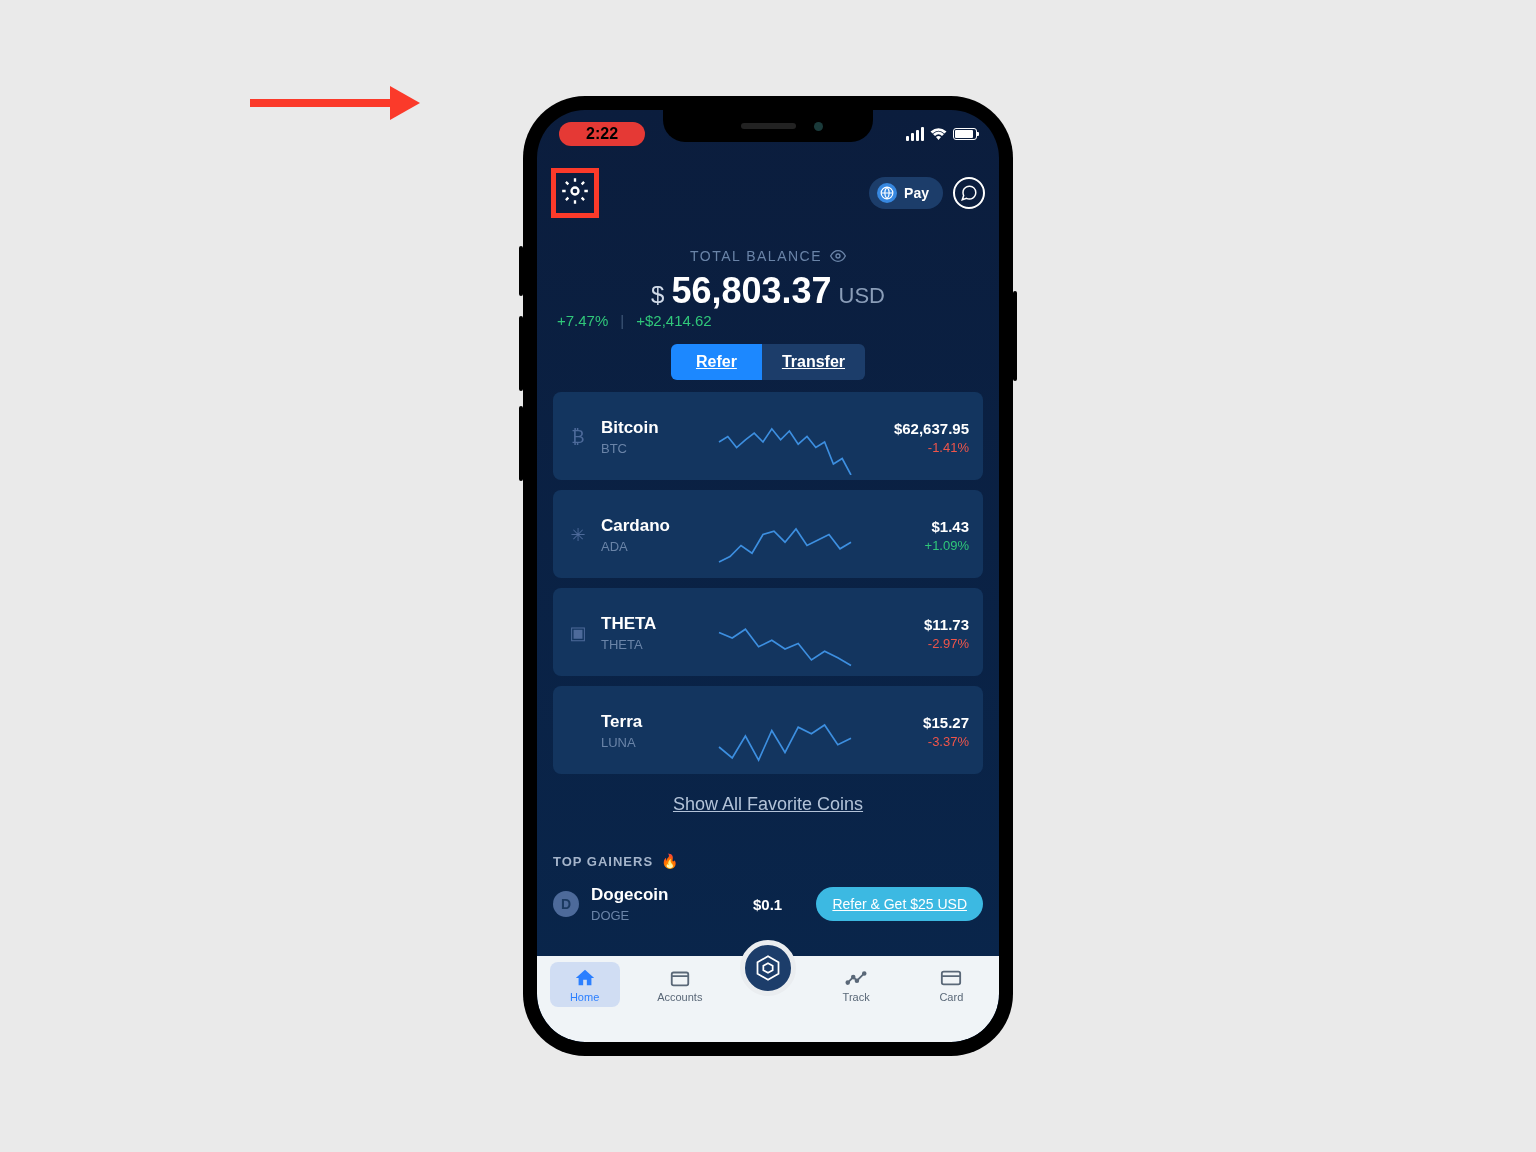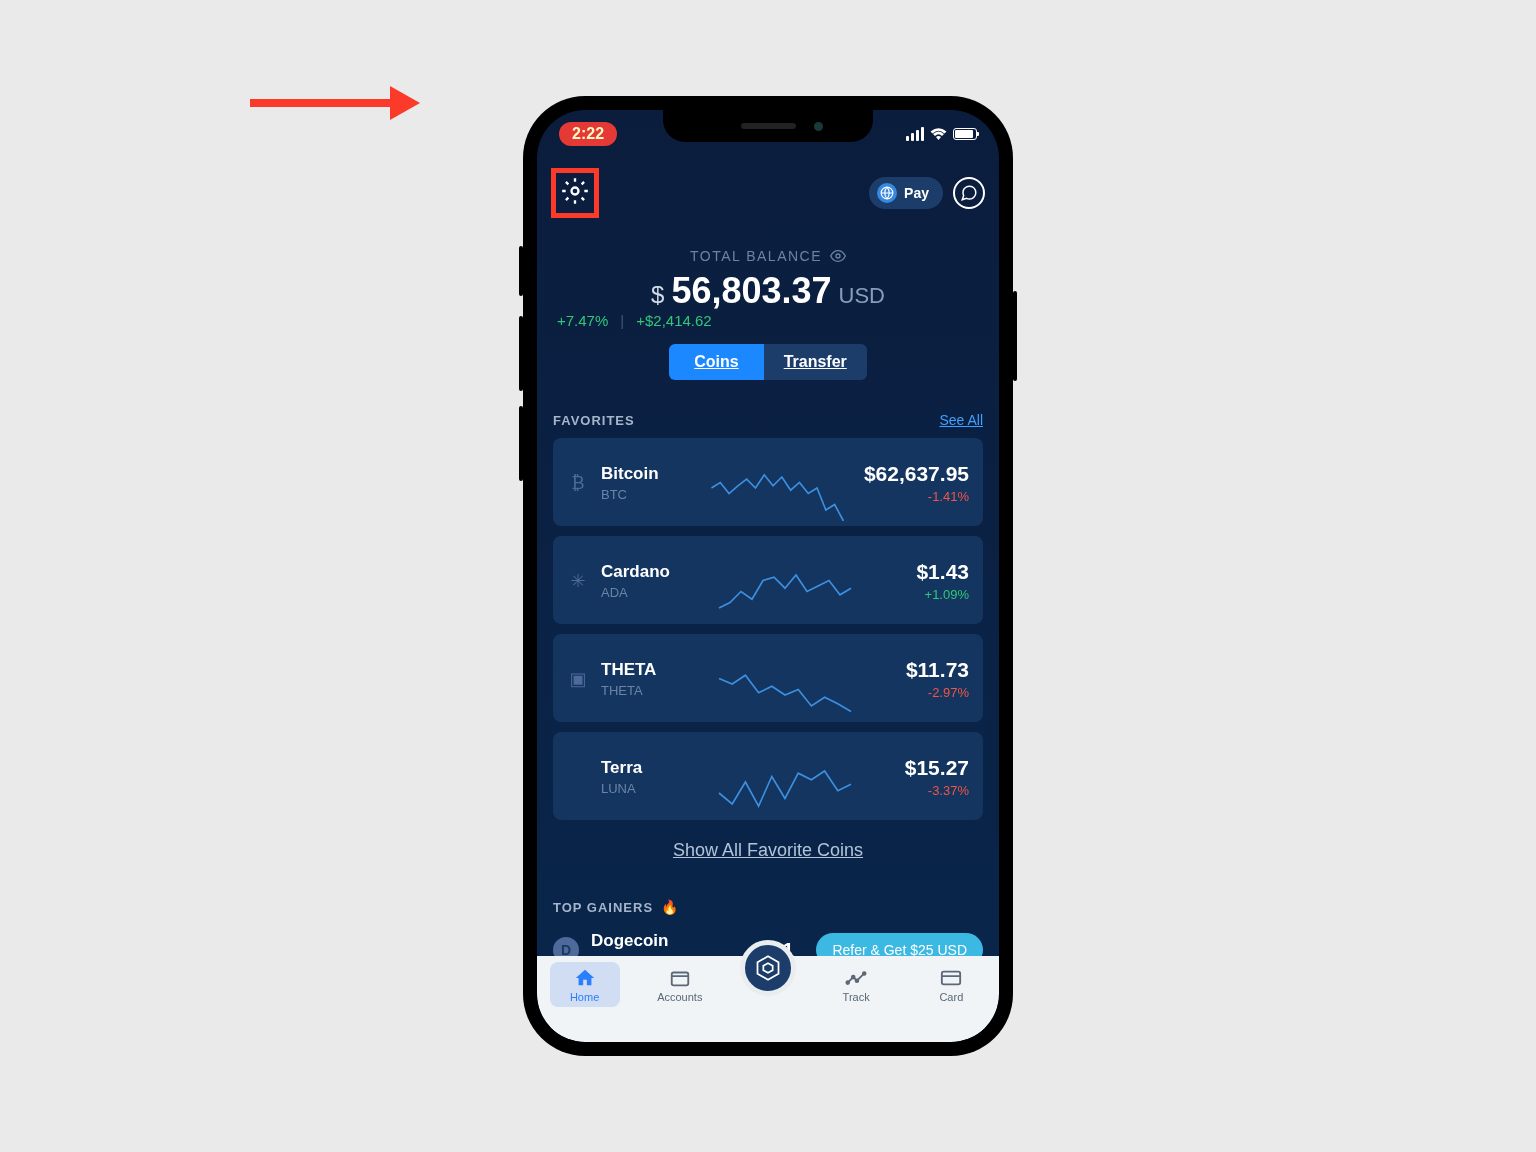--- a/index.html
+++ b/index.html
@@ -13,21 +13,21 @@
     .phone-body::after { content: ""; position: absolute; right: -4px; top: 195px; width: 4px; height: 90px; background: #000; border-radius: 2px; }
     .side-btn { position: absolute; left: -4px; top: 220px; width: 4px; height: 75px; background: #000; border-radius: 2px; }
     .side-btn2 { position: absolute; left: -4px; top: 310px; width: 4px; height: 75px; background: #000; border-radius: 2px; }
     
     .screen { width: 100%; height: 100%; background: linear-gradient(180deg, #0b1d3d 0%, #09264c 100%); border-radius: 48px; overflow: hidden; position: relative; }
     .notch { position: absolute; top: 0; left: 50%; transform: translateX(-50%); width: 210px; height: 32px; background: #000; border-radius: 0 0 22px 22px; z-index: 20; display: flex; align-items: center; justify-content: center; gap: 50px; }
     .notch-speaker { width: 55px; height: 6px; background: #222; border-radius: 3px; }
     .notch-cam { width: 9px; height: 9px; background: #1a3a3a; border-radius: 50%; position: absolute; right: 50px; }
     
     .status-bar { height: 40px; display: flex; align-items: center; justify-content: space-between; padding: 8px 22px 0; position: relative; z-index: 15; }
-    .time-pill { background: #e53935; color: #fef9c3; padding: 3px 13px; border-radius: 14px; font-weight: 600; font-size: 16px; }
+    .time-pill { background: #e53935; color: #000000; padding: 3px 27px; border-radius: 14px; font-weight: 600; font-size: 16px; }
     .status-icons { display: flex; align-items: center; gap: 6px; }
     .sig-bars { display: flex; align-items: flex-end; gap: 2px; }
     .sig-bars span { width: 3px; background: #fff; border-radius: 1px; }
     .sig-bars span:nth-child(1){height:5px} .sig-bars span:nth-child(2){height:8px} .sig-bars span:nth-child(3){height:11px} .sig-bars span:nth-child(4){height:14px}
     .wifi-icon,.battery-icon { color:#fff; }
     .battery { width: 24px; height: 12px; border: 1.5px solid #fff; border-radius: 3px; position: relative; }
     .battery::after { content:""; position:absolute; right:-3px; top:3px; width:2px; height:4px; background:#fff; border-radius:0 1px 1px 0; }
     .battery-fill { width: 18px; height: 8px; background: #fff; margin: 1px; border-radius: 1px; }
     
     .header { display: flex; align-items: center; justify-content: space-between; padding: 18px 14px; position: relative; }
@@ -55,21 +55,21 @@
     .see-all { color: #3fa0ff; font-size: 14px; text-decoration: underline; cursor: pointer; }
     
     .coin-list { padding: 0 16px; display: flex; flex-direction: column; gap: 10px; }
     .coin-card { background: #13355f; border-radius: 8px; padding: 16px 14px 14px; display: flex; align-items: center; gap: 12px; cursor: pointer; height: 88px; }
     .coin-icon { width: 22px; height: 22px; display: flex; align-items: center; justify-content: center; color: #4d6a9a; font-size: 18px; }
     .coin-info { min-width: 90px; }
     .coin-name { color: #fff; font-size: 17px; font-weight: 600; }
     .coin-ticker { color: #6a84a8; font-size: 13px; margin-top: 3px; }
     .coin-chart { flex: 1; height: 55px; margin-top: 20px; }
     .coin-price { text-align: right; min-width: 90px; }
-    .coin-price .p { color: #fff; font-size: 21px; font-weight: 700; }
+    .coin-price .p { color: #fff; font-size: 15px; font-weight: 700; }
     .coin-price .c { font-size: 13px; margin-top: 3px; }
     .red { color: #f0554a; }
     .green { color: #2fc779; }
     
     .show-all { text-align: center; padding: 20px; color: #b3c3d8; font-size: 18px; text-decoration: underline; cursor: pointer; }
     
     .gainers-head { display: flex; align-items: center; gap: 8px; padding: 18px 16px 10px; }
     .flame { color: #ff6b47; font-size: 14px; }
     
     .gainer-row { padding: 6px 16px 14px; display: flex; align-items: center; gap: 12px; position: relative; }
@@ -163,29 +163,25 @@
           <span class="dollar">$</span>
           <span class="num">56,803.37</span>
           <span class="cur">USD</span>
         </div>
         <div class="change-row">
           <span>+7.47%</span>
             <span class="sep">|</span>
             <span>+$2,414.62</span>
         </div>
         <div class="button-row">
-          <button class="btn-trade">Coins</button>
+          <button class="btn-trade">Refer</button>
           <button class="btn-transfer">Transfer</button>
         </div>
       </div>
 
-      <div class="section-head">
-        <div class="section-title">FAVORITES</div>
-        <div class="see-all">See All</div>
-      </div>
 
       <div class="coin-list">
         <div class="coin-card">
           <div class="coin-icon">₿</div>
           <div class="coin-info">
               <div class="coin-name">Bitcoin</div>
               <div class="coin-ticker">BTC</div>
             </div>
           <svg class="coin-chart" viewBox="0 0 120 50" fill="none" stroke="#3d8fe0" stroke-width="1.5">
               <path d="M0 20 L8 15 L16 25 L24 18 L32 12 L40 20 L48 8 L56 18 L64 10 L72 22 L80 15 L88 25 L96 20 L104 40 L112 35 L120 50"></path>

